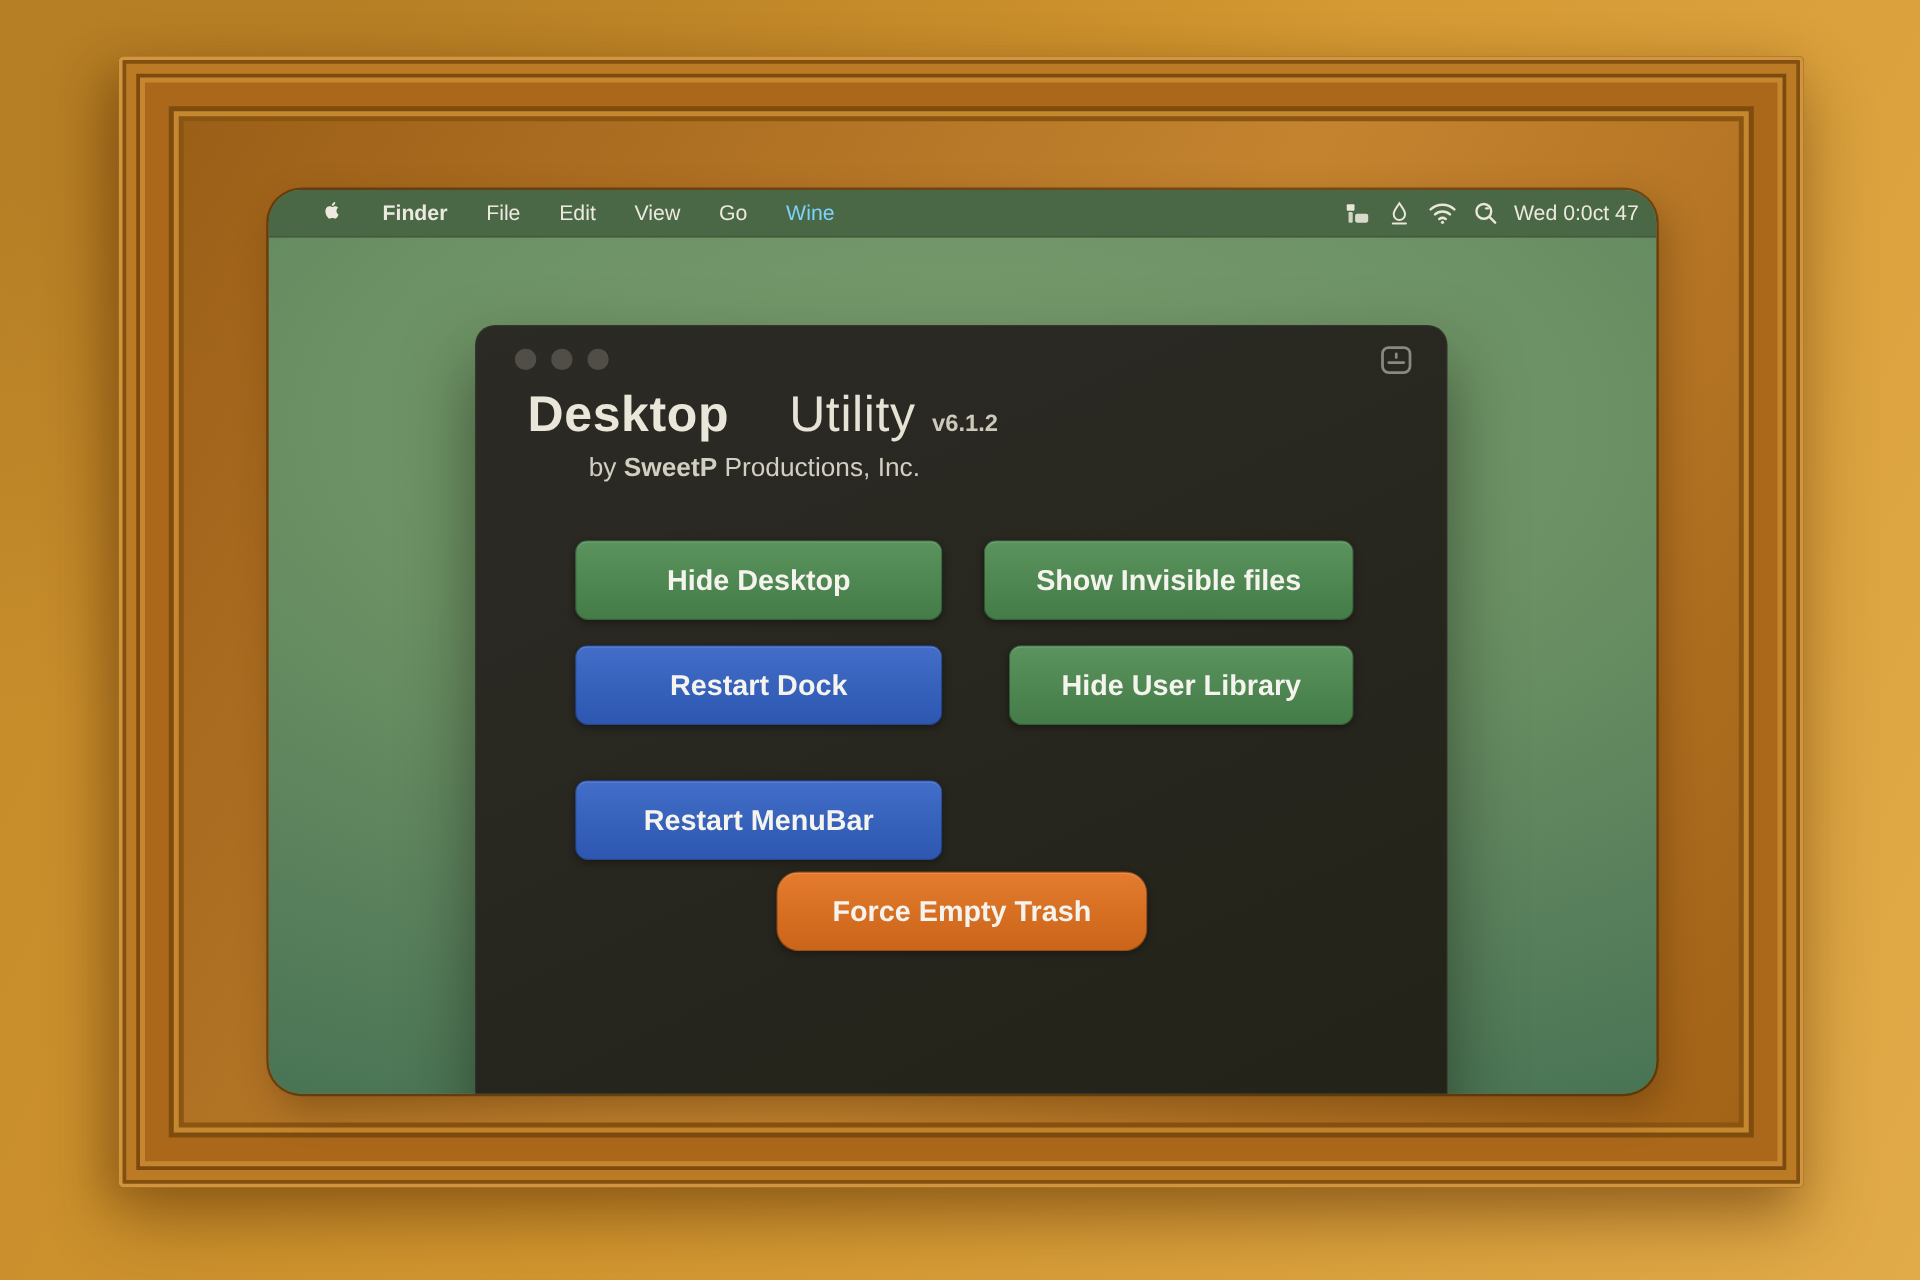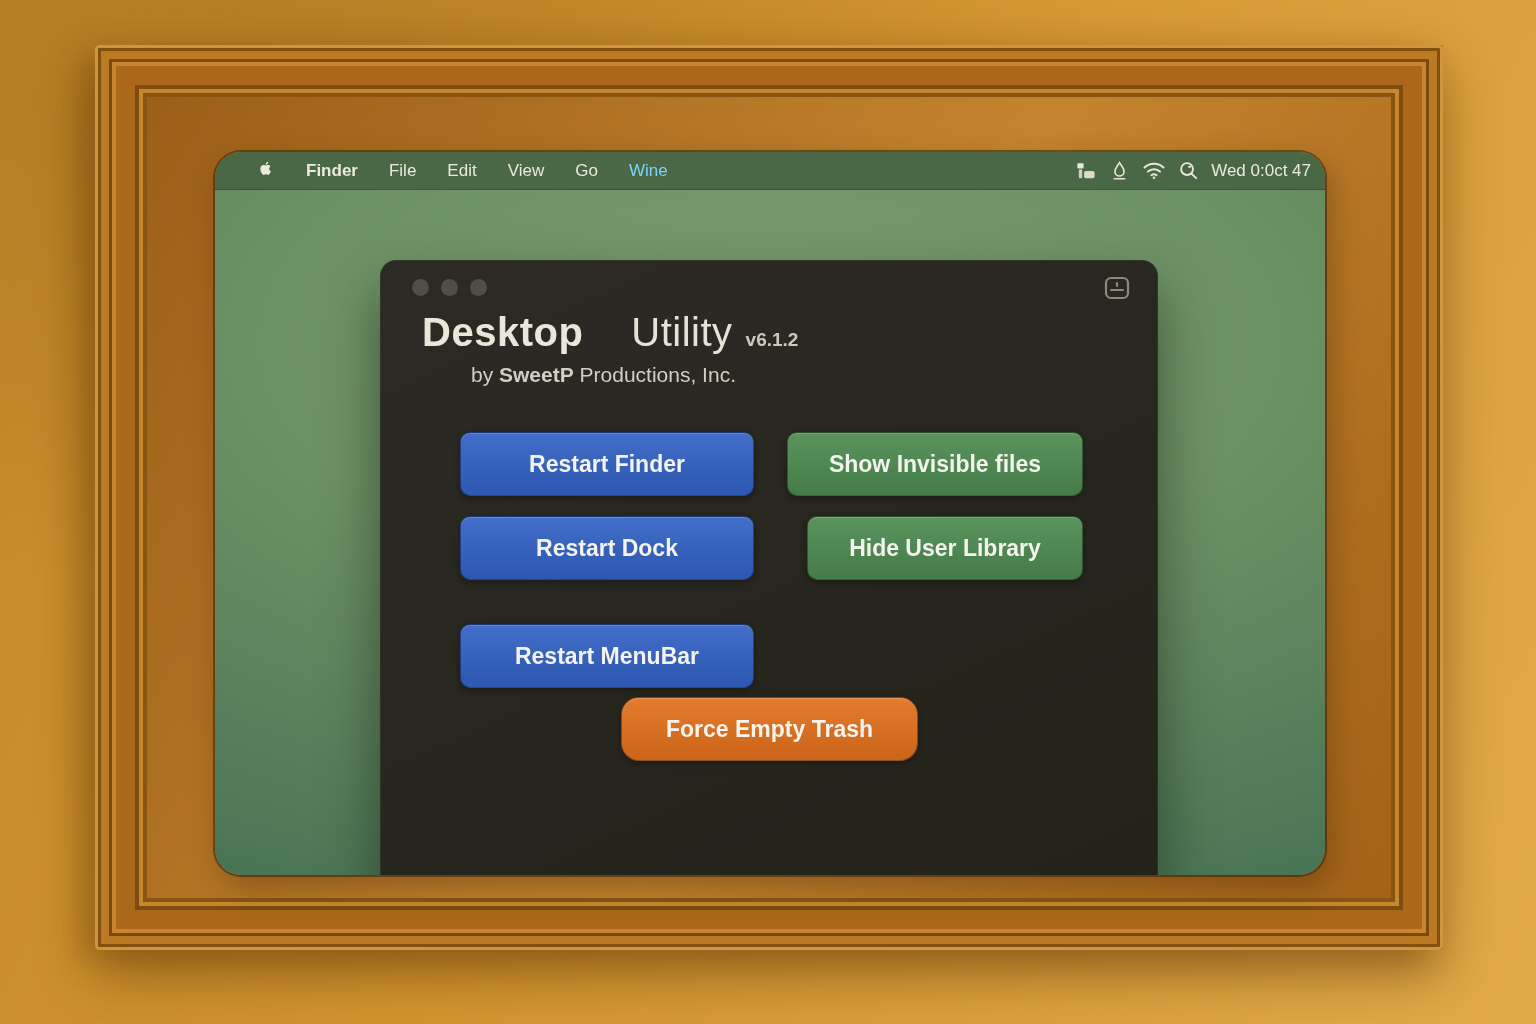--- a/index.html
+++ b/index.html
@@ -162,21 +162,21 @@
       <h1 class="titleline">
         <span class="title-bold">Desktop</span>
           <span class="title-light">Utility</span>
         <span class="version">v6.1.2</span>
       </h1>
       <p class="byline">
         <span>by </span><span class="brand">SweetP</span><span> Productions, Inc.</span>
       </p>
 
       <div class="btn-grid">
-        <button class="action-btn" style="background-color: rgb(50, 97, 196);">Restart Finder</button>
+        <button class="action-btn" style="background-color: rgb(76, 138, 79);">Hide Desktop</button>
         <button class="action-btn" style="background-color: rgb(76, 138, 79);">Show Invisible files</button>
         <button class="action-btn" style="background-color: rgb(50, 97, 196);">Restart Dock</button>
         <button class="action-btn" style="background-color: rgb(76, 138, 79); margin-left: 20px;">Hide User Library</button>
         <button class="action-btn" style="background-color: rgb(50, 97, 196); margin-top: 24px;">Restart MenuBar</button>
       </div>
 
       <button class="danger-btn" style="background-color: rgb(226, 112, 28);">Force Empty Trash</button>
     </section>
 
   </div>

